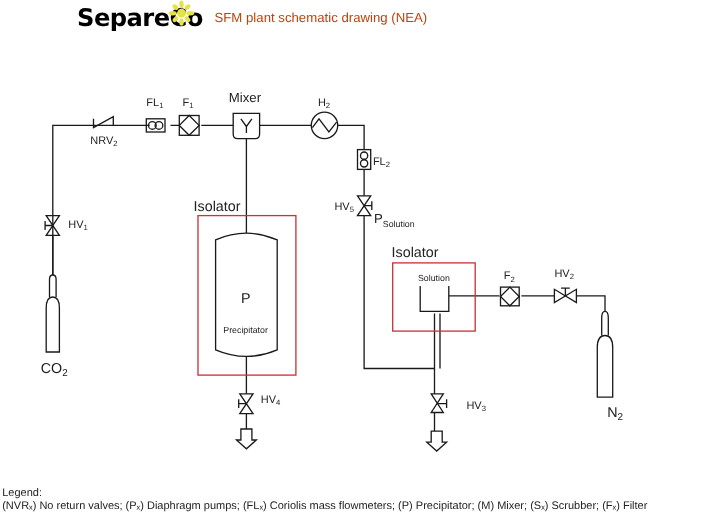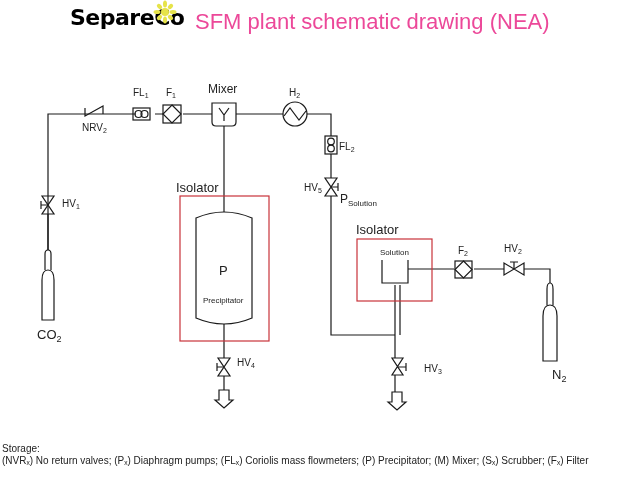--- a/index.html
+++ b/index.html
@@ -1,18 +1,18 @@
 <!DOCTYPE html>
 <html><head>
 <meta charset="utf-8">
 <style>
   html, body { margin:0; padding:0; background:#ffffff; }
   body { width:638px; height:480px; position:relative; overflow:hidden; font-family:"Liberation Sans", sans-serif; color:#1a1a1a; }
   .logo { position:absolute; left:70px; top:5px; font-family:"DejaVu Sans", sans-serif; font-weight:bold; font-size:22px; color:#000000; letter-spacing:-0.5px; }
-  .title { position:absolute; left:195px; top:9px; font-size:22px; color:#ec4899; }
+  .title { position:absolute; left:195px; top:9px; font-size:12px; color:#c2410c; }
   svg.diagram { position:absolute; left:0; top:0; }
   .lbl { font-family:"Liberation Sans", sans-serif; fill:#222; }
   .legend { position:absolute; left:2px; top:443px; font-size:10px; line-height:12px; color:#222; white-space:nowrap; }
 </style>
 </head>
 <body>
 
 <div class="logo"><span>SepareCo</span></div>
 <svg width="30" height="30" style="position:absolute;left:152px;top:0px;">
   <g fill="#e6e34a">
@@ -140,15 +140,15 @@
 
   <g stroke="#1a1a1a" stroke-width="1.2" fill="none">
     <path d="M395 358 H406 L395 375 H406 Z" transform="translate(-3,0)"></path>
     <path d="M398 367 H406 M406 363 V371"></path>
   </g>
   <text class="lbl" x="424" y="372" font-size="10"><tspan>HV</tspan><tspan font-size="7" dy="2">3</tspan></text>
   <path d="M392 392 H402 V402 H406 L397 410 L388 402 H392 Z" stroke="#1a1a1a" stroke-width="1.2" fill="none"></path>
 </svg>
 
 <div class="legend">
-  <div>Storage:</div>
+  <div>Legend:</div>
   <div>(NVRₓ) No return valves; (Pₓ) Diaphragm pumps; (FLₓ) Coriolis mass flowmeters; (P) Precipitator; (M) Mixer; (Sₓ) Scrubber; (Fₓ) Filter</div>
 </div>
 
 </body></html>

